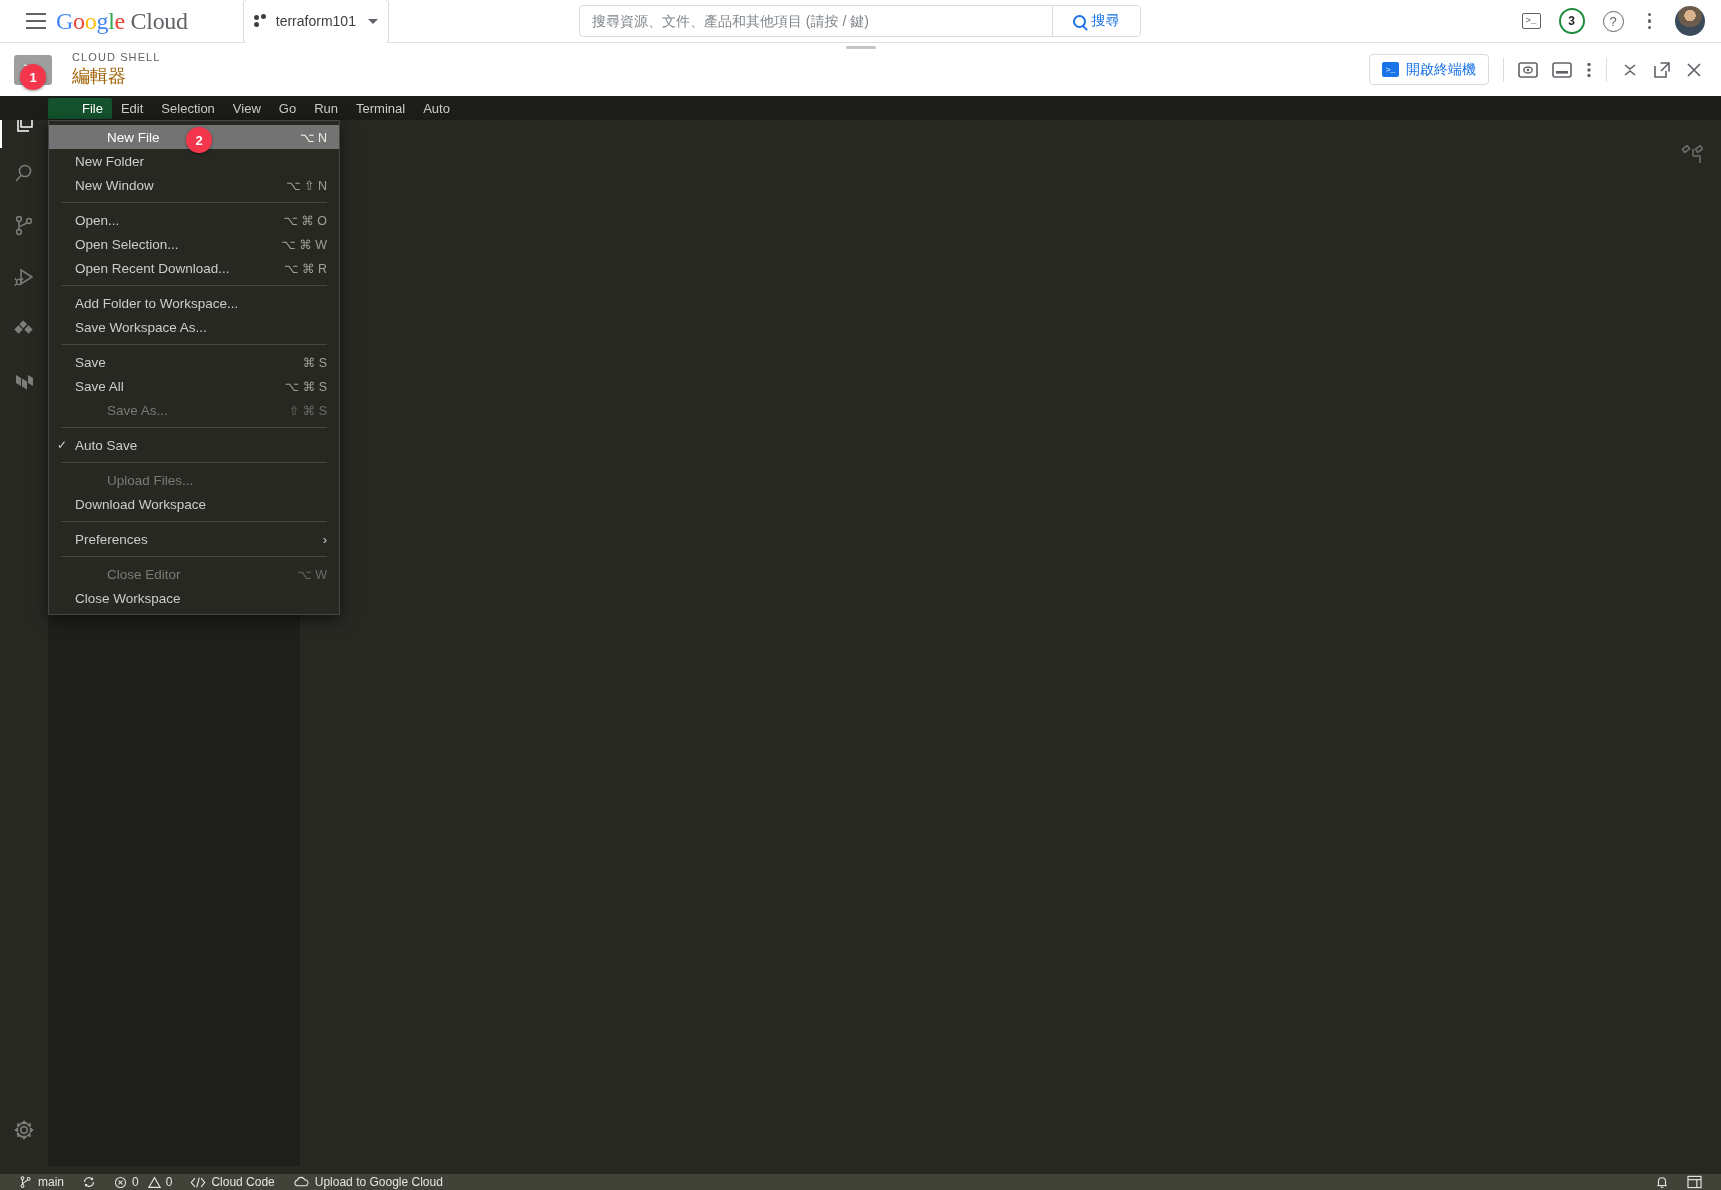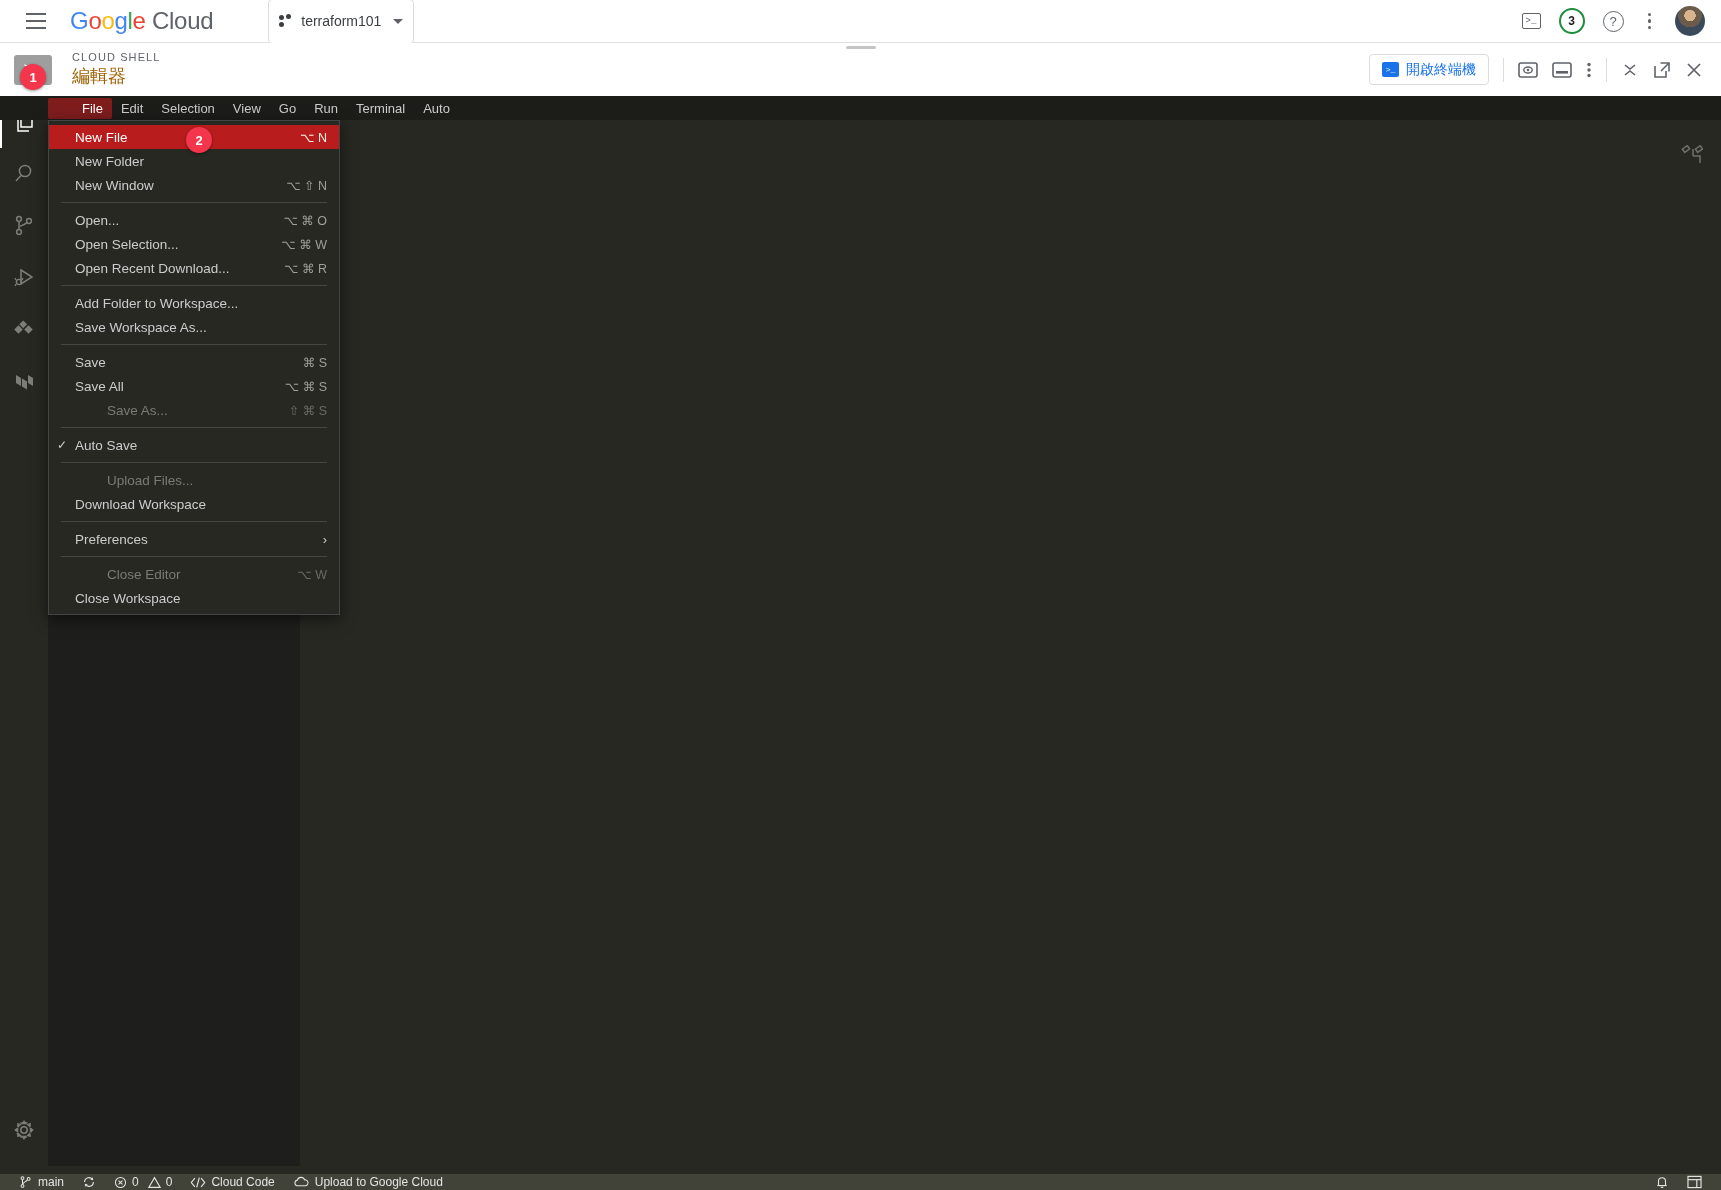--- a/index.html
+++ b/index.html
@@ -18,22 +18,22 @@
     display: flex; align-items: center;
     border-bottom: 1px solid #e0e0e0;
   }
   .hamburger {
     width: 40px; height: 40px; margin-left: 16px;
     display: flex; flex-direction: column; justify-content: center;
     align-items: center; gap: 5px; cursor: pointer; border-radius: 50%;
   }
   .hamburger span { display: block; width: 20px; height: 2px; background: #5f6368; }
   .gc-logo {
-    margin-left: 14px; font-size: 24px; letter-spacing: -0.3px;
-    white-space: nowrap; font-family: Liberation Sans, sans-serif;
+    font-size: 24px; letter-spacing: -0.3px;
+    white-space: nowrap; font-family: Liberation Serif, serif;
   }
   .gc-logo .b { color: #4285F4; }
   .gc-logo .r { color: #EA4335; }
   .gc-logo .y { color: #FBBC05; }
   .gc-logo .g { color: #34A853; }
   .gc-logo .cloud { color: #5f6368; }
 
   .project-chip {
     margin-left: 55px; height: 45px;
     border: 1px solid #dadce0; border-radius: 4px;
@@ -146,21 +146,21 @@
   .cs-ic { cursor: pointer; color: #5f6368; display: flex; align-items: center; justify-content: center; }
 
   
   .menubar {
     position: absolute; top: 96px; left: 0;
     width: 1721px; height: 24px; background: #1c1d19;
     display: flex; align-items: center; padding-left: 48px;
     font-size: 13px; color: #cccccc;
   }
   .menubar .mi { padding: 3px 9px; cursor: pointer; border-radius: 2px; }
-  .menubar .mi.active { background: #7f1d1d; color: #ffffff; padding-left: 34px; }
+  .menubar .mi.active { background: #14532d; color: #ffffff; padding-left: 34px; }
 
   
   .activitybar {
     position: absolute; top: 96px; left: 0;
     width: 48px; height: 1070px; background: #272822;
     display: flex; flex-direction: column; align-items: center;
   }
   .act-item {
     width: 48px; height: 52px; display: flex; align-items: center;
     justify-content: center; cursor: pointer; position: relative;
@@ -198,21 +198,21 @@
   .fm-row {
     height: 24px; display: flex; align-items: center;
     padding: 0 12px 0 0; cursor: pointer; position: relative;
   }
   .fm-check { width: 26px; text-align: center; font-size: 12px; color: #cccccc; flex: 0 0 26px; }
   .fm-label { flex: 1; }
   .fm-key {
     color: #a0a099; font-size: 12.5px; white-space: nowrap;
     font-family: "Liberation Sans", sans-serif;
   }
-  .fm-row.hl { background: #b91c1c; color: #ffffff; }
+  .fm-row.hl { background: #737373; color: #ffffff; padding-left: 32px; }
   .fm-row.hl .fm-key { color: #f2f0e4; }
   .fm-row.dim { color: #7a7b75; cursor: default; gap: 32px; }
   .fm-row.dim .fm-key { color: #6a6b65; }
   .fm-sep { height: 1px; background: #464741; margin: 5px 12px 5px 12px; }
   .fm-sub { color: #cccccc; font-size: 13px; margin-left: 8px; }
 
   
   .statusbar {
     position: absolute; bottom: 0; left: 0;
     width: 1721px; height: 16px; background: #414339;
@@ -248,20 +248,27 @@
   <div class="project-chip">
     <span class="proj-dots">
         <i></i>
         <i></i>
         <i></i>
       </span>
     <span>terraform101</span>
     <span class="chip-caret"></span>
   </div>
 
+  <div class="search-wrap">
+    <input class="search-input" placeholder="搜尋資源、文件、產品和其他項目 (請按 / 鍵)" style="">
+    <div class="search-btn">
+      <span class="search-glyph"></span>
+      <span>搜尋</span>
+    </div>
+  </div>
 
   <div class="header-right">
     <div class="hdr-icon">
       <span class="term-icon">&gt;_</span>
     </div>
     <div class="hdr-icon">
       <span class="notif-badge">3</span>
     </div>
     <div class="hdr-icon">
       <span class="help-icon">?</span>

